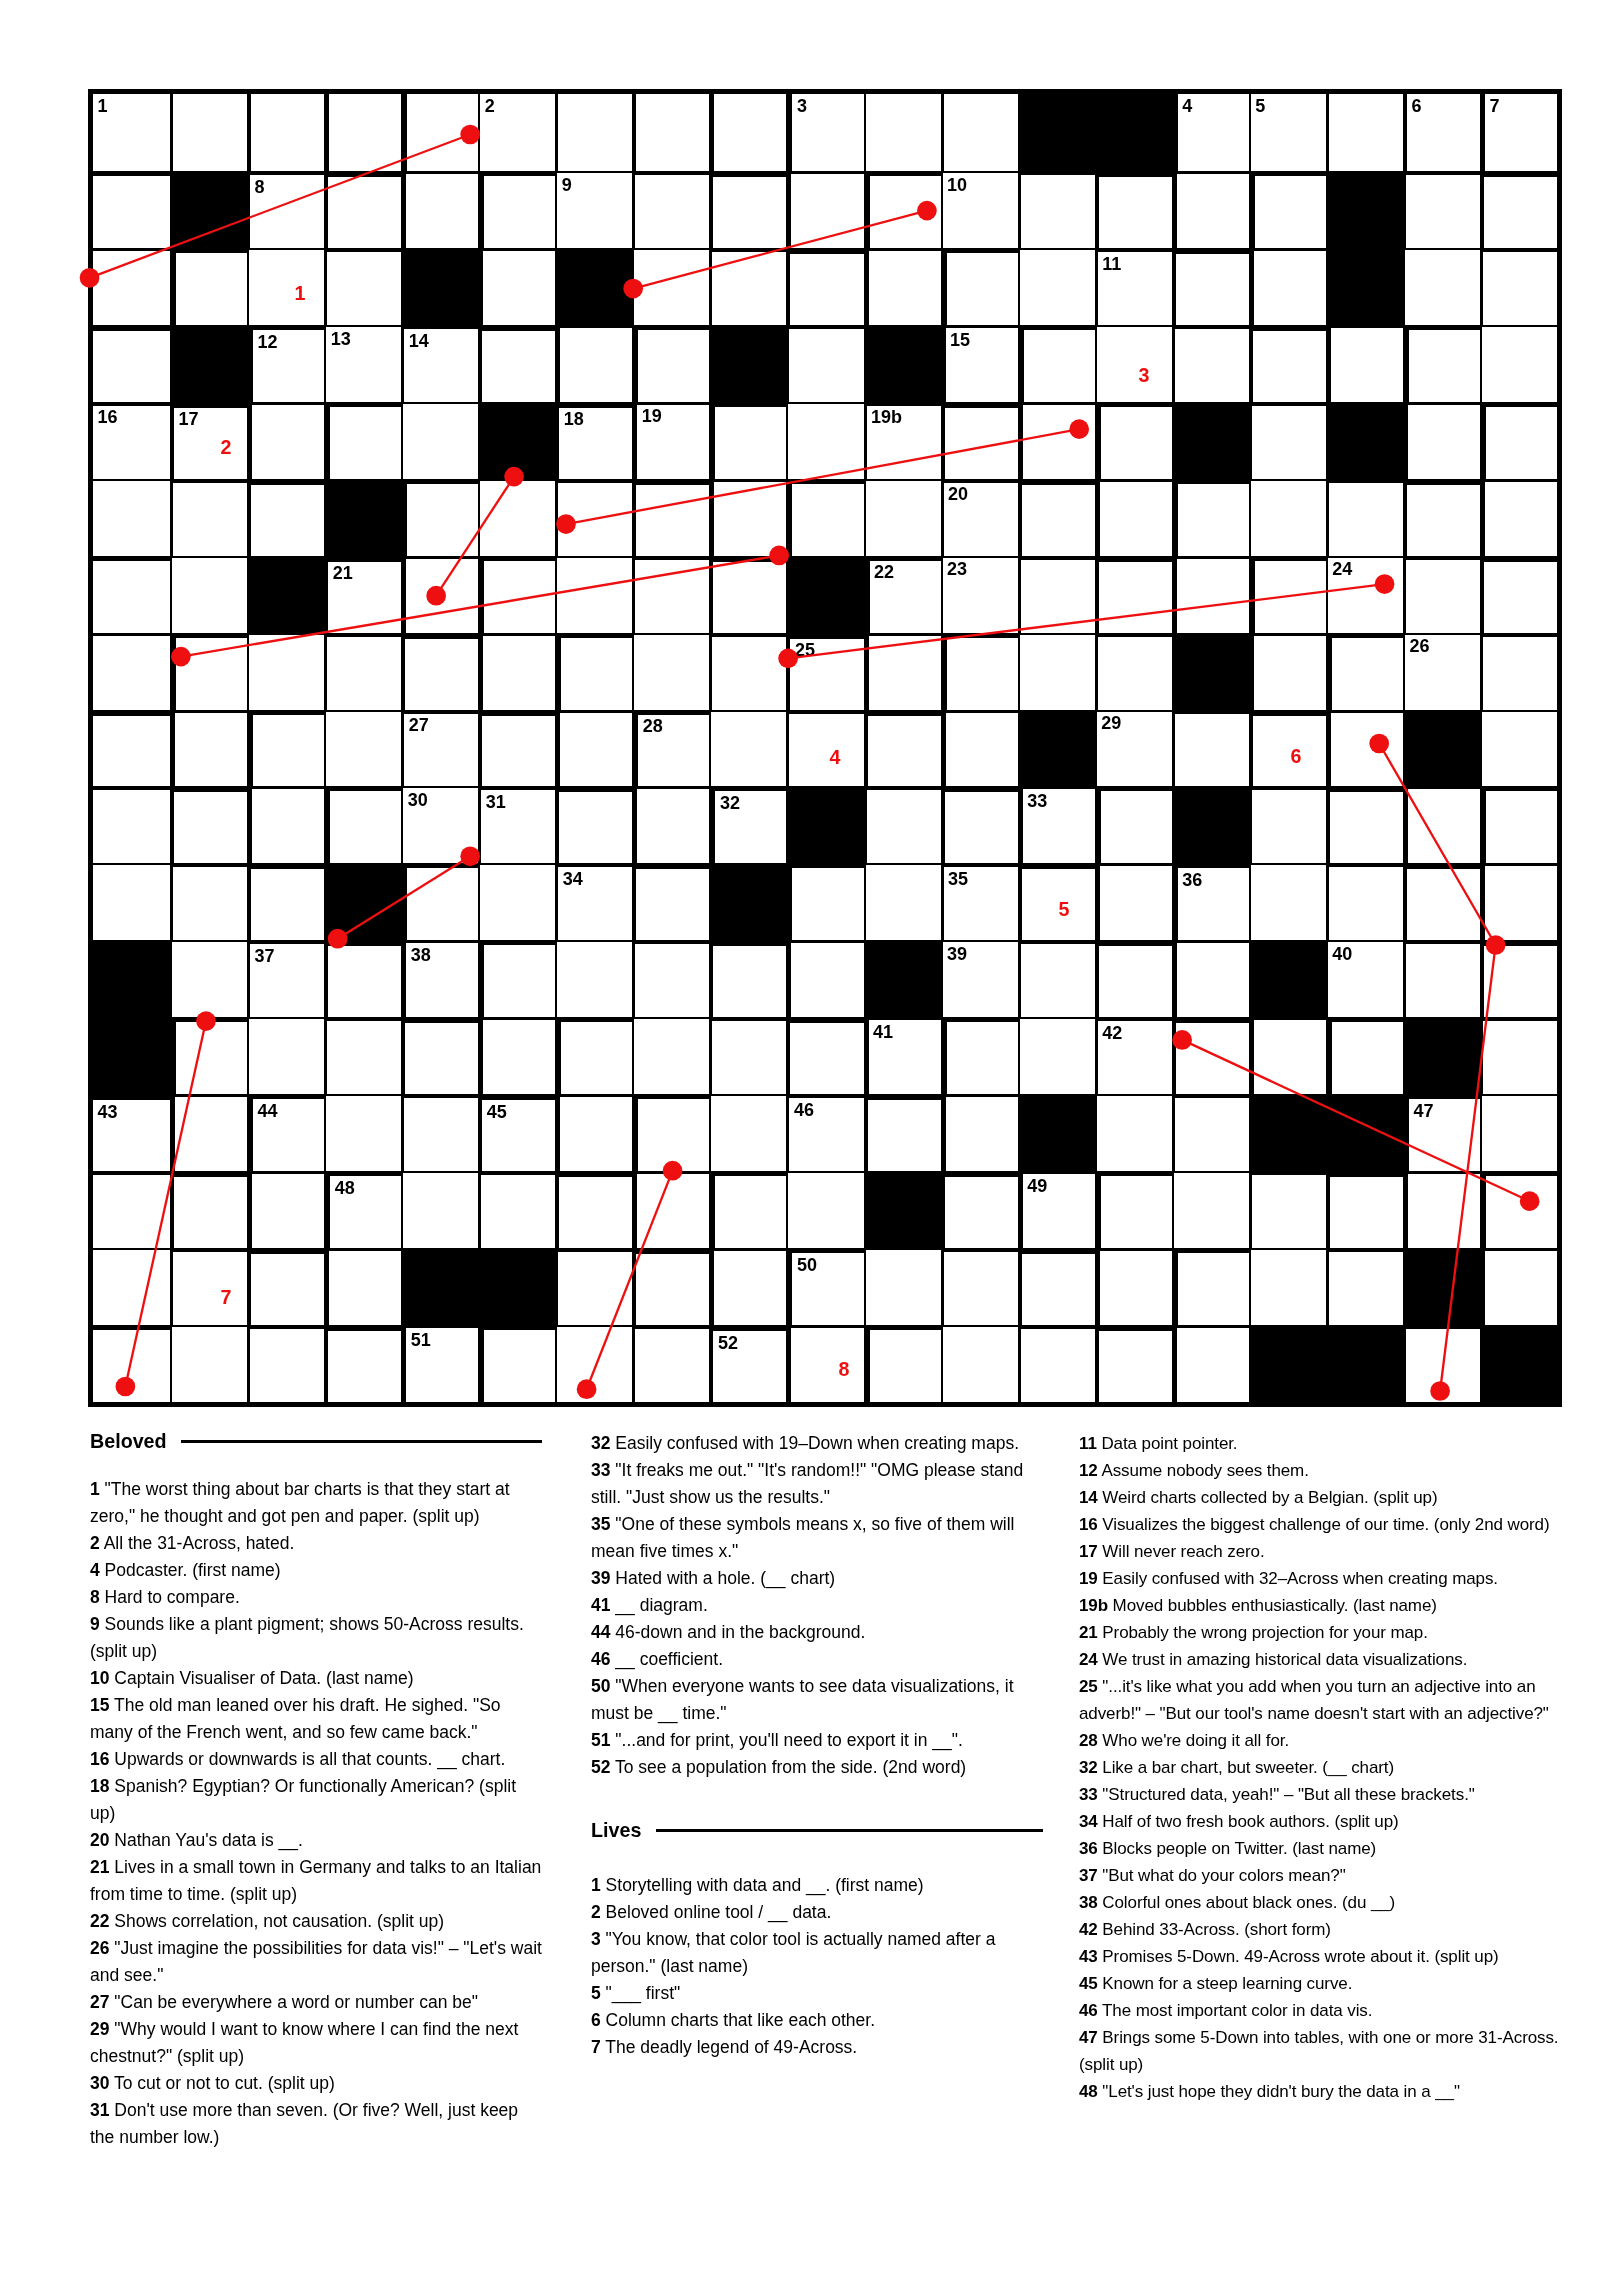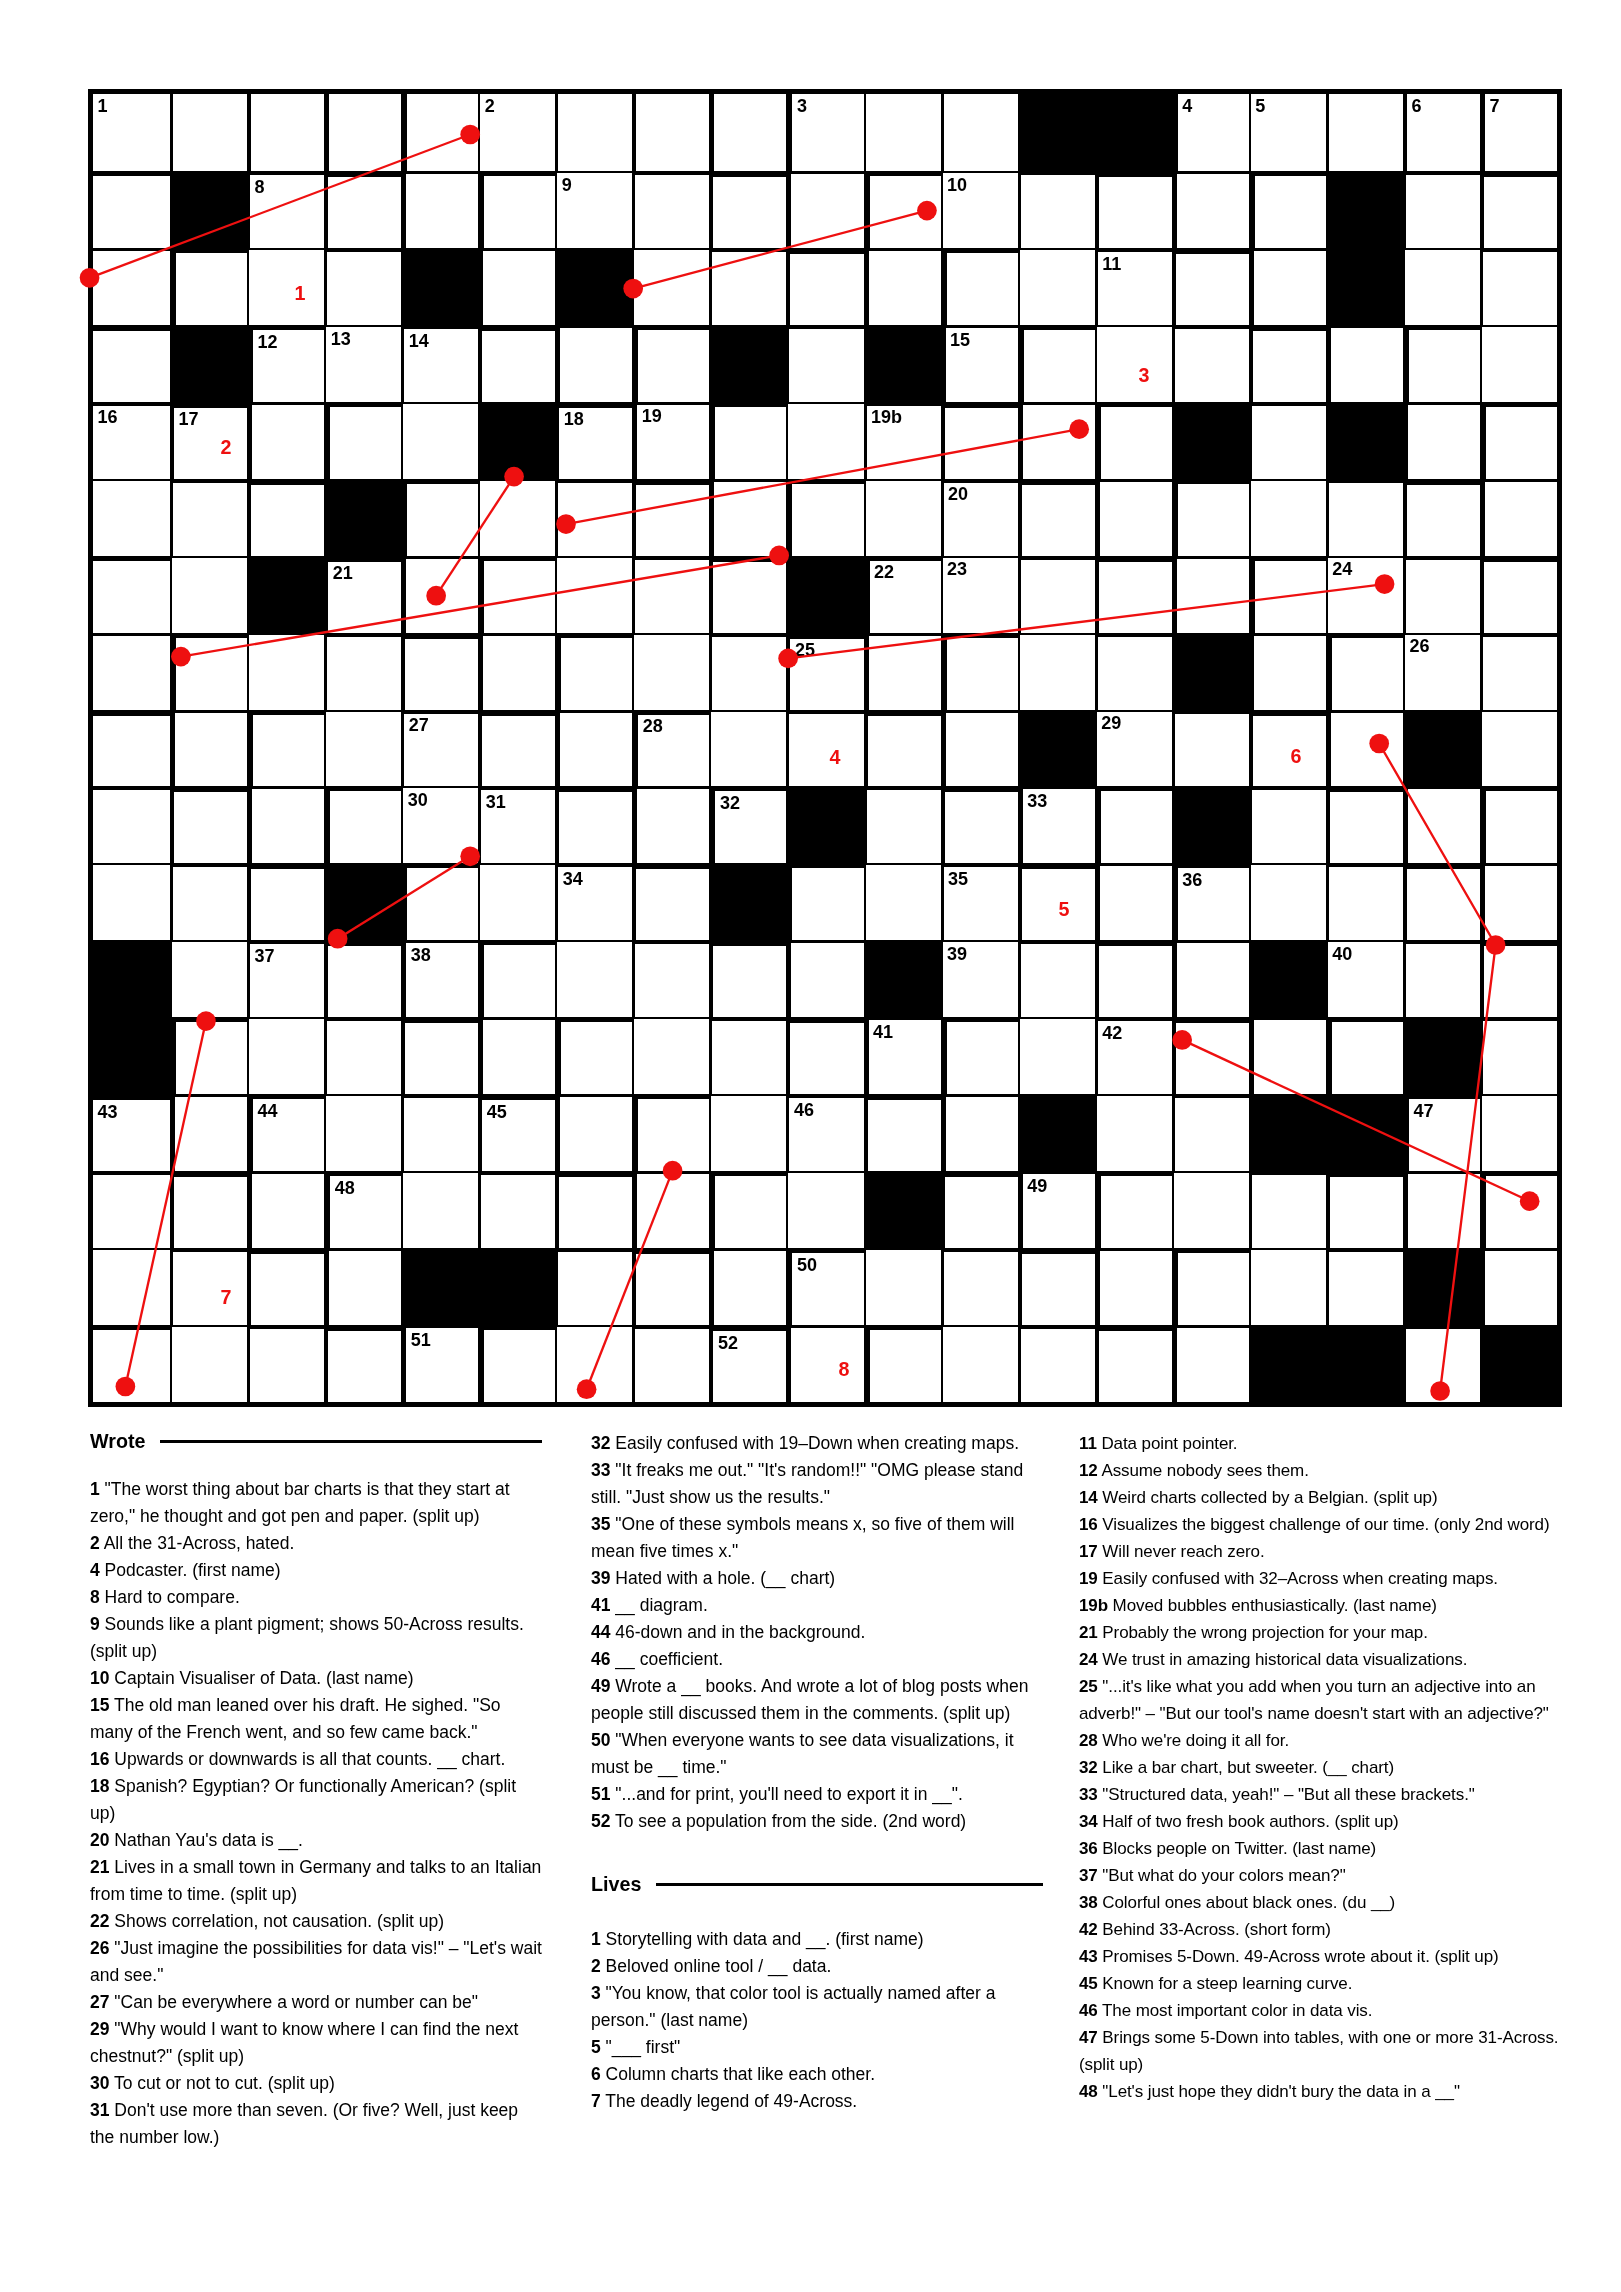--- a/index.html
+++ b/index.html
@@ -523,21 +523,21 @@
       <div class="ann-label" style="left: 1144px; top: 376px; color: rgb(238, 16, 16);">3</div>
       <div class="ann-label" style="left: 835px; top: 758px; color: rgb(238, 16, 16);">4</div>
       <div class="ann-label" style="left: 1064px; top: 910px; color: rgb(238, 16, 16);">5</div>
       <div class="ann-label" style="left: 1296px; top: 757px; color: rgb(238, 16, 16);">6</div>
       <div class="ann-label" style="left: 226px; top: 1298px; color: rgb(238, 16, 16);">7</div>
       <div class="ann-label" style="left: 844px; top: 1370px; color: rgb(238, 16, 16);">8</div>
     </div>
 
   <div class="clue-col col1">
     <div class="clue-header">
-      <span>Wrote</span>
+      <span>Beloved</span>
       <span class="rule"></span>
     </div>
     <div>
         <p class="clue"><b>1</b> "The worst thing about bar charts is that they start at zero," he thought and got pen and paper. (split up)</p>
         <p class="clue"><b>2</b> All the 31-Across, hated.</p>
         <p class="clue"><b>4</b> Podcaster. (first name)</p>
         <p class="clue"><b>8</b> Hard to compare.</p>
         <p class="clue"><b>9</b> Sounds like a plant pigment; shows 50-Across results. (split up)</p>
         <p class="clue"><b>10</b> Captain Visualiser of Data. (last name)</p>
         <p class="clue"><b>15</b> The old man leaned over his draft. He sighed. "So many of the French went, and so few came back."</p>
@@ -556,21 +556,20 @@
 
   <div class="clue-col col2">
     <div>
         <p class="clue"><b>32</b> Easily confused with 19–Down when creating maps.</p>
         <p class="clue"><b>33</b> "It freaks me out." "It's random!!" "OMG please stand still. "Just show us the results."</p>
         <p class="clue"><b>35</b> "One of these symbols means x, so five of them will mean five times x."</p>
         <p class="clue"><b>39</b> Hated with a hole. (__ chart)</p>
         <p class="clue"><b>41</b> __ diagram.</p>
         <p class="clue"><b>44</b> 46-down and in the background.</p>
         <p class="clue"><b>46</b> __ coefficient.</p>
-        <p class="clue"><b>49</b> Wrote a __ books. And wrote a lot of blog posts when people still discussed them in the comments. (split up)</p>
         <p class="clue"><b>50</b> "When everyone wants to see data visualizations, it must be __ time."</p>
         <p class="clue"><b>51</b> "...and for print, you'll need to export it in __".</p>
         <p class="clue"><b>52</b> To see a population from the side. (2nd word)</p>
       </div>
     <div class="down-block">
       <div class="clue-header">
         <span>Lives</span>
         <span class="rule"></span>
       </div>
       <div>

